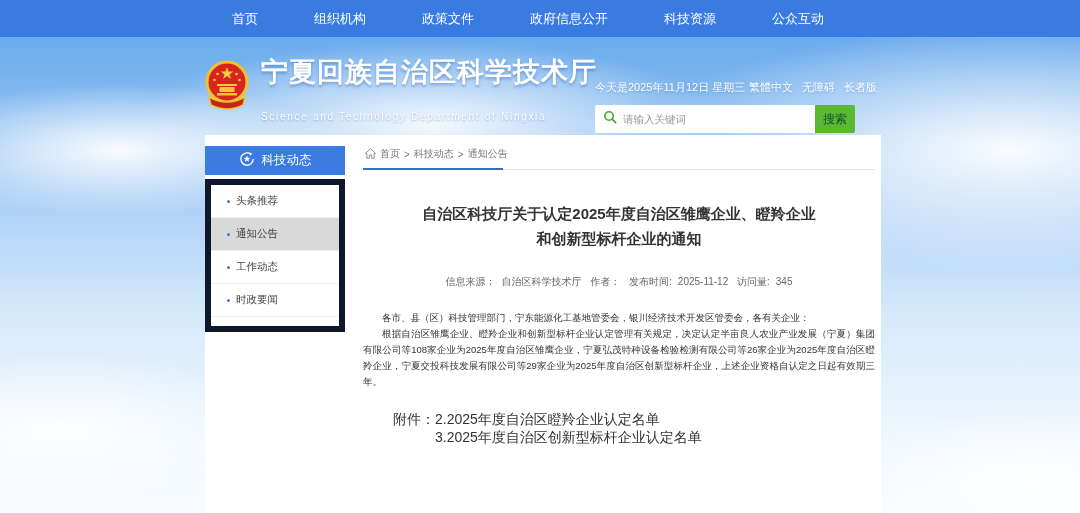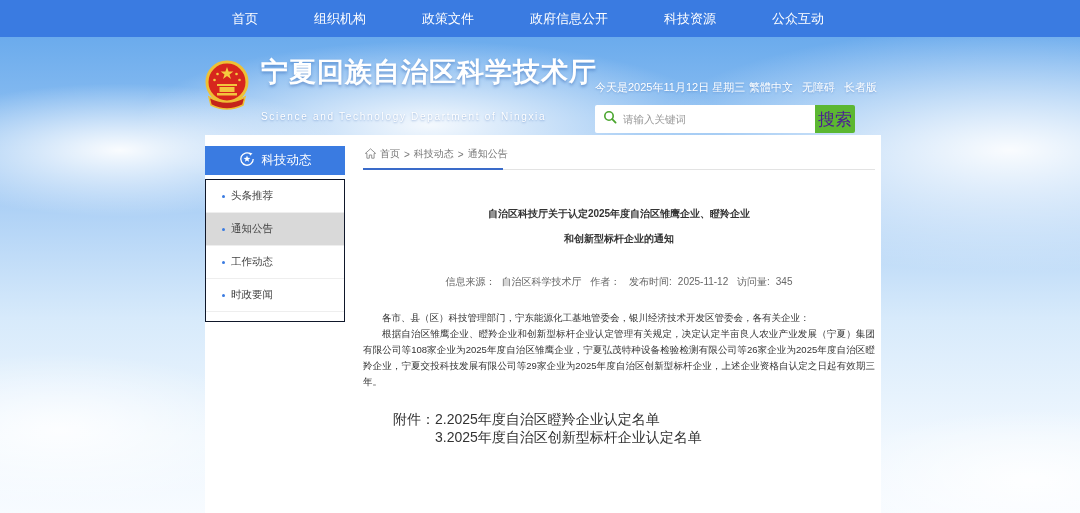--- a/index.html
+++ b/index.html
@@ -51,59 +51,59 @@
     width: 220px; height: 28px; background: #fff; border-radius: 2px 0 0 2px;
     display: flex; align-items: center; padding-left: 8px;
   }
   .search-box input {
     border: none; outline: none; flex: 1; height: 100%;
     font-size: 10.5px; color: #333; margin-left: 6px; background: transparent;
     font-family: "Liberation Sans", "DejaVu Sans", sans-serif;
   }
   .search-box input::placeholder { color: #999; }
   .search-btn {
-    width: 40px; height: 28px; background: #5cb732; color: #4c1d95; border: none;
-    font-size: 17px; cursor: pointer; border-radius: 0 2px 2px 0;
+    width: 40px; height: 28px; background: #5cb732; color: #14532d; border: none;
+    font-size: 12px; cursor: pointer; border-radius: 0 2px 2px 0;
     font-family: "Liberation Sans", "DejaVu Sans", sans-serif;
   }
 
   
   .main-wrapper {
     position: absolute; left: 205px; top: 135px; width: 676px; height: 378px;
     background: #fff;
   }
 
   
   .sidebar { position: absolute; left: 0; top: 0; width: 140px; height: 100%; }
   .sidebar-header {
     margin-top: 11px; height: 29px; background: #3a7be1; color: #fff;
     display: flex; align-items: center; justify-content: center; gap: 7px;
     font-size: 12.5px;
   }
-  .sidebar-menu { margin-top: 4px; border: 1px solid #0f172a; padding-bottom: 9px; }
+  .sidebar-menu { margin-top: 4px; border: 6px solid #0f172a; padding-bottom: 9px; }
   .menu-item {
     height: 33px; display: flex; align-items: center; padding-left: 16px;
     font-size: 10.5px; color: #444; border-bottom: 1px solid #eee; cursor: pointer;
   }
   .menu-item .dot { width: 3px; height: 3px; border-radius: 50%; background: #3a7be1; margin-right: 6px; flex: 0 0 auto; }
   .menu-item.active { background: #d9d9d9; }
 
   
   .content { position: absolute; left: 158px; top: 0; width: 516px; height: 100%; }
   .breadcrumb {
     position: absolute; top: 12px; left: 2px;
     display: flex; align-items: center; gap: 4px;
     font-size: 10px; color: #777;
   }
   .breadcrumb .crumb { cursor: pointer; }
   .divider { position: absolute; top: 34px; left: 0; width: 512px; border-bottom: 1px solid #e3e3e3; }
   .divider .blue-seg { position: absolute; left: 0; top: -1px; width: 140px; height: 2px; background: #3a6bc9; }
   .article-title {
     position: absolute; top: 66px; width: 512px; text-align: center;
-    font-size: 10px; font-weight: bold; color: #333; line-height: 25px;
+    font-size: 15px; font-weight: bold; color: #333; line-height: 25px;
   }
   .article-meta {
     position: absolute; top: 140px; width: 512px; text-align: center;
     font-size: 10px; color: #666; white-space: nowrap;
   }
   .article-meta span { margin: 16px 3px; }
   .article-body {
     position: absolute; top: 175px; width: 512px;
     font-size: 9.5px; color: #333; line-height: 16px; text-align: justify;
   }

